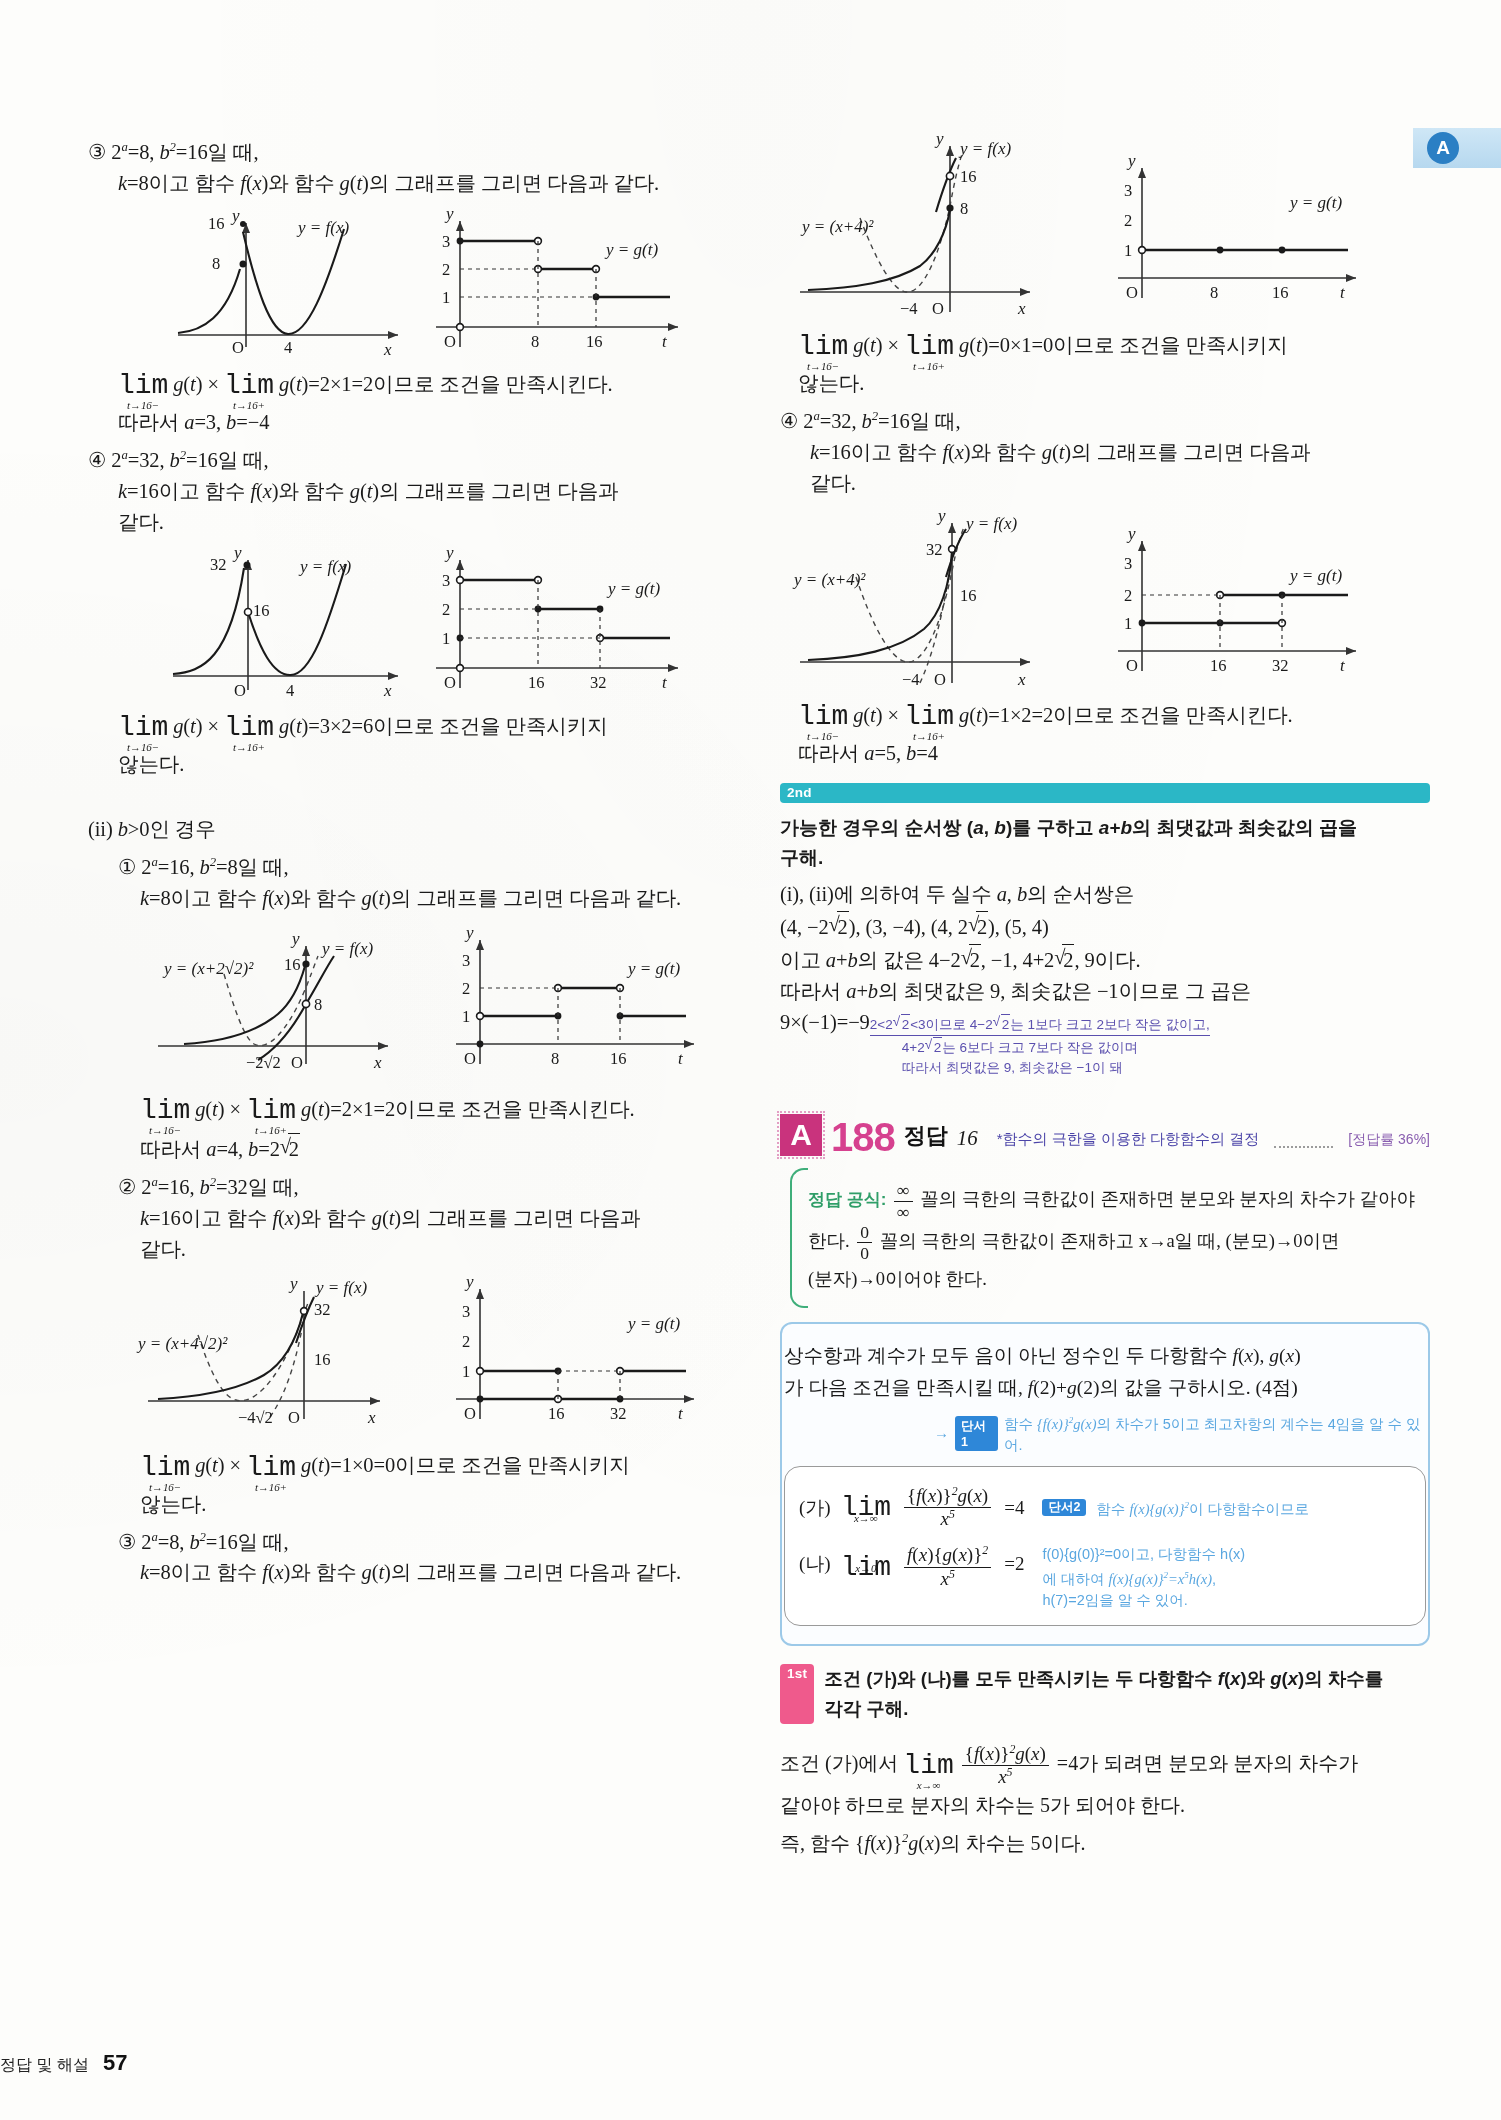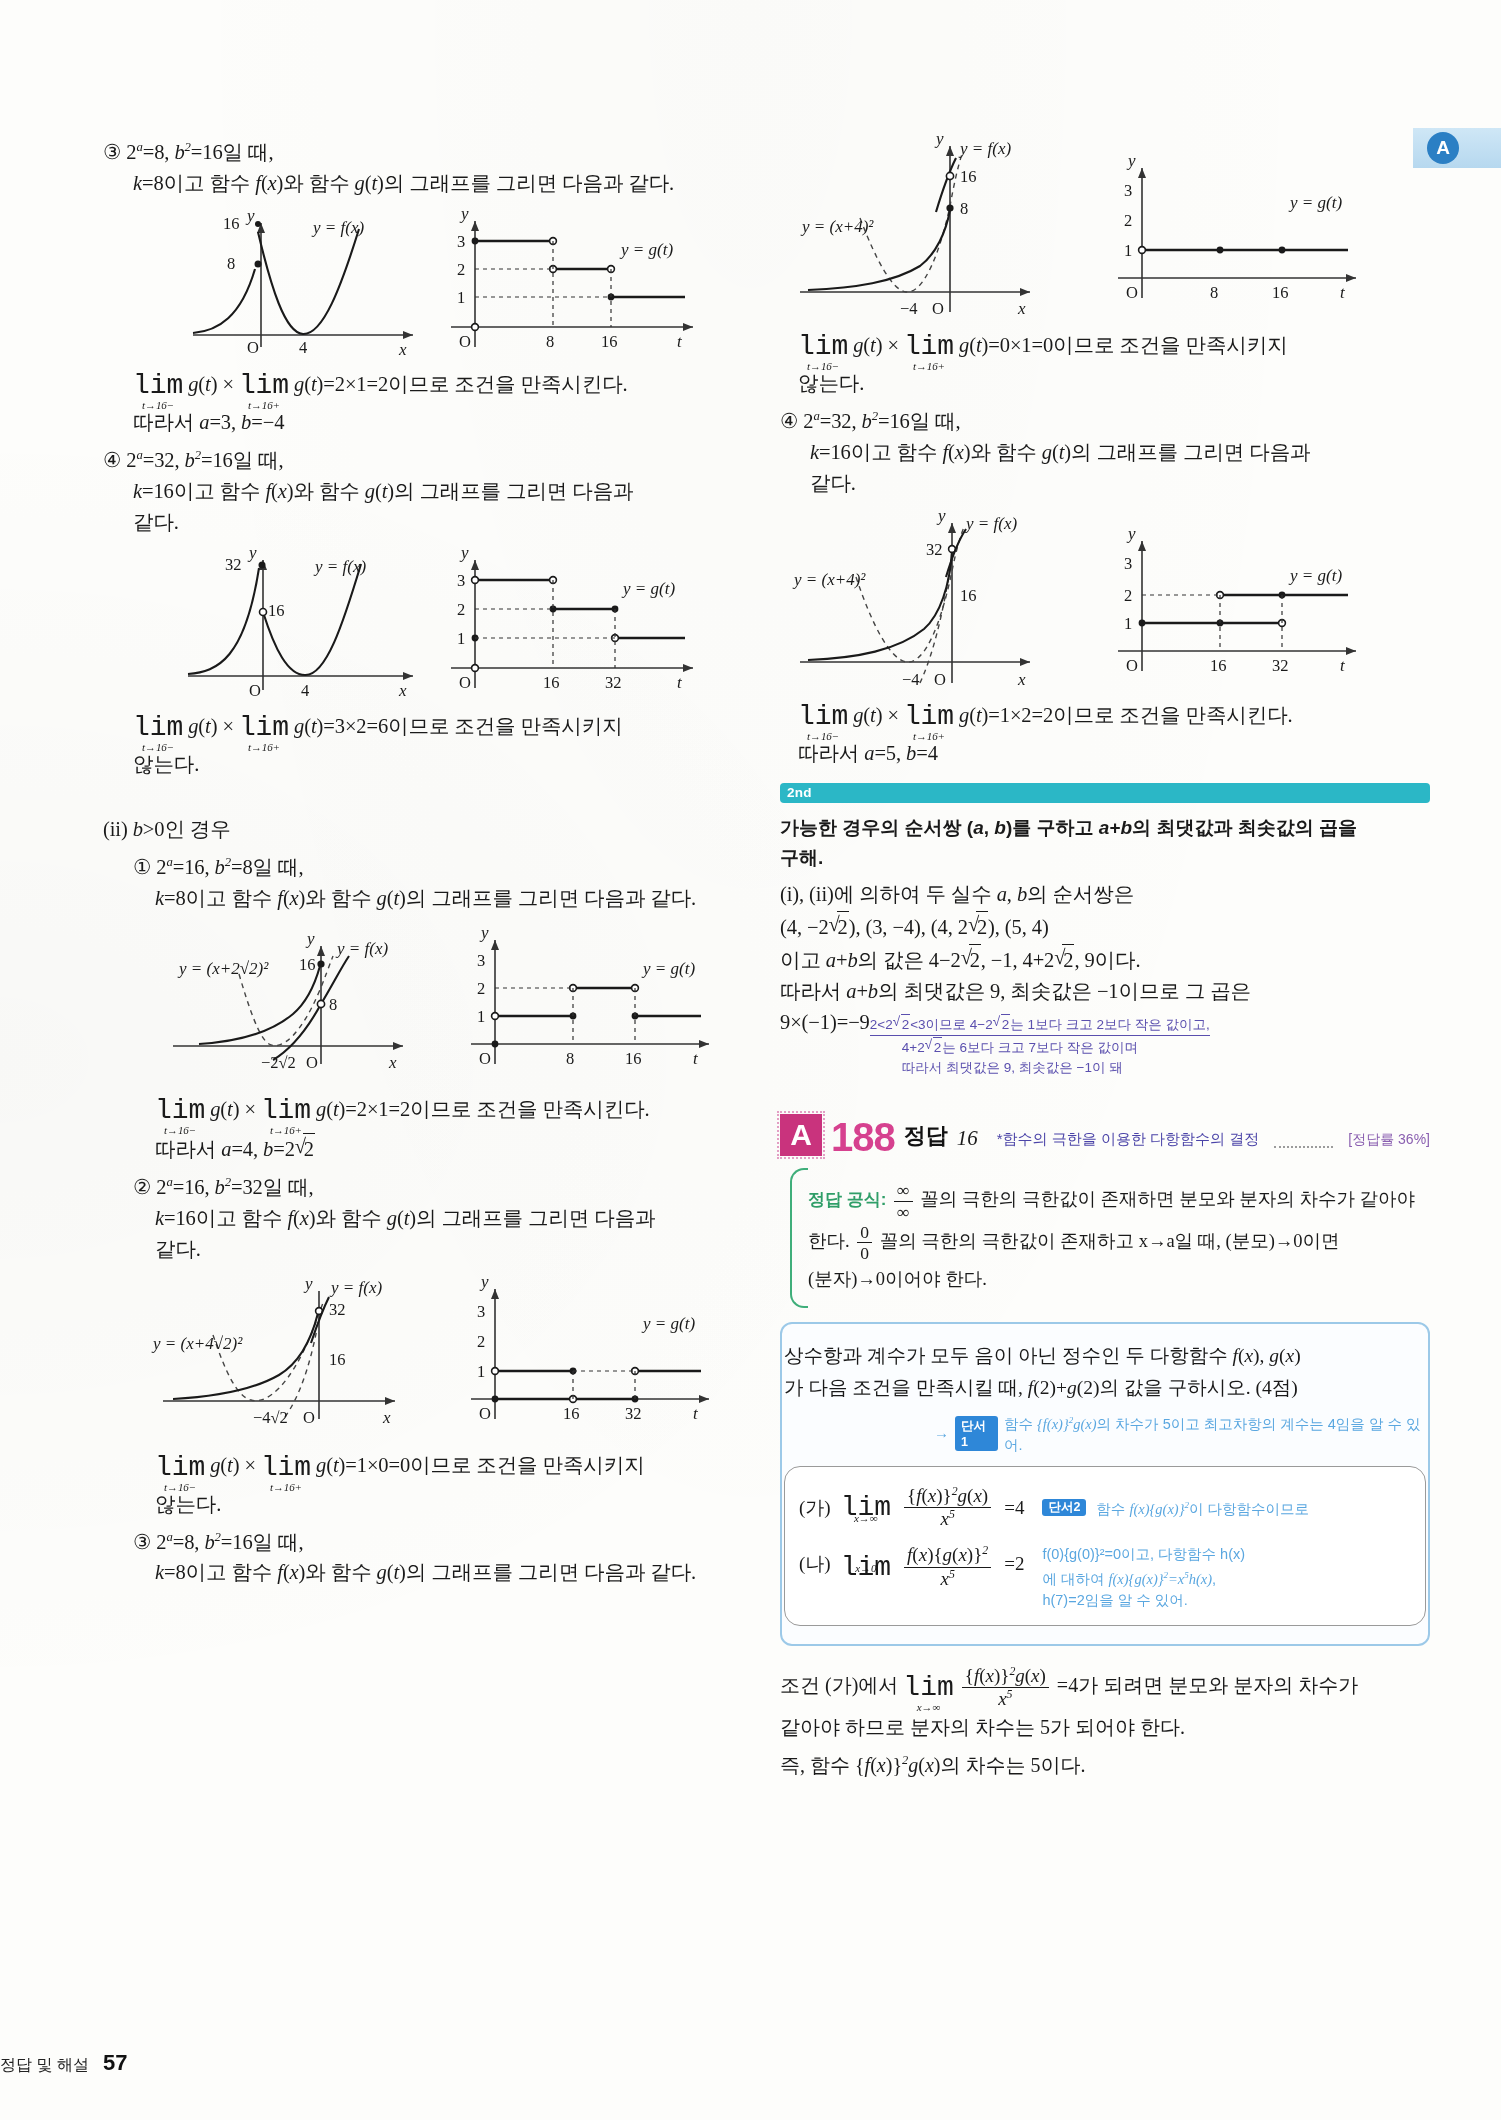--- a/index.html
+++ b/index.html
@@ -122,21 +122,21 @@
 </style>
 </head>
 <body>
 
 <div class="page">
 
   <div class="ctab">
     <div class="circle">A</div>
   </div>
 
-  <div class="col colL" style="top:132px;margin-left:15px;">
+  <div class="col colL" style="top:132px;">
 
     <div class="tx">
       <span>③ 2<sup>a</sup>=8, <i>b</i><sup>2</sup>=16일 때,</span>
     </div>
     <div class="tx ind2">
       <i>k</i>=8이고 함수 <i>f</i>(<i>x</i>)와 함수 <i>g</i>(<i>t</i>)의 그래프를 그리면 다음과 같다.
     </div>
 
     <div class="figrow" style="height:150px;margin-top:8px;">
       <svg width="300" height="150" viewBox="0 0 300 150" style="position:absolute;left:60px;top:0;">
@@ -617,20 +617,29 @@
           <span style="padding-top:10px;">=2</span>
           <span class="cue-txt" style="max-width:260px;margin-left:8px;">
             <span>f(0){g(0)}²=0이고, 다항함수 h(x)</span><br>
             <span>에 대하여 <span class="mi">f(x){g(x)}<sup>2</sup>=x<sup>5</sup>h(x)</span>,</span><br>
             <span>h(7)=2임을 알 수 있어.</span>
           </span>
         </div>
       </div>
     </div>
 
+    <div style="display:flex;gap:10px;margin-top:18px;">
+      <span class="step-badge pink">1st</span>
+      <div style="flex:1;">
+        <div class="tx2 kor" style="font-weight:bold;font-size:18.5px;">
+          조건 (가)와 (나)를 모두 만족시키는 두 다항함수 <i>f</i>(<i>x</i>)와 <i>g</i>(<i>x</i>)의 차수를
+        </div>
+        <div class="tx2 kor" style="font-weight:bold;font-size:18.5px;">각각 구해.</div>
+      </div>
+    </div>
 
     <div class="btm">
       <div style="line-height:46px;">
         <span>조건 (가)에서</span>
         <span class="lim"><span class="big">lim</span><span class="sub">x→∞</span></span>
         <span class="frac" style="font-size:19px;">
           <span class="top">{<i>f</i>(<i>x</i>)}<sup>2</sup><i>g</i>(<i>x</i>)</span>
           <span class="bot"><i>x</i><sup>5</sup></span>
         </span>
         <span>=4가 되려면 분모와 분자의 차수가</span>

